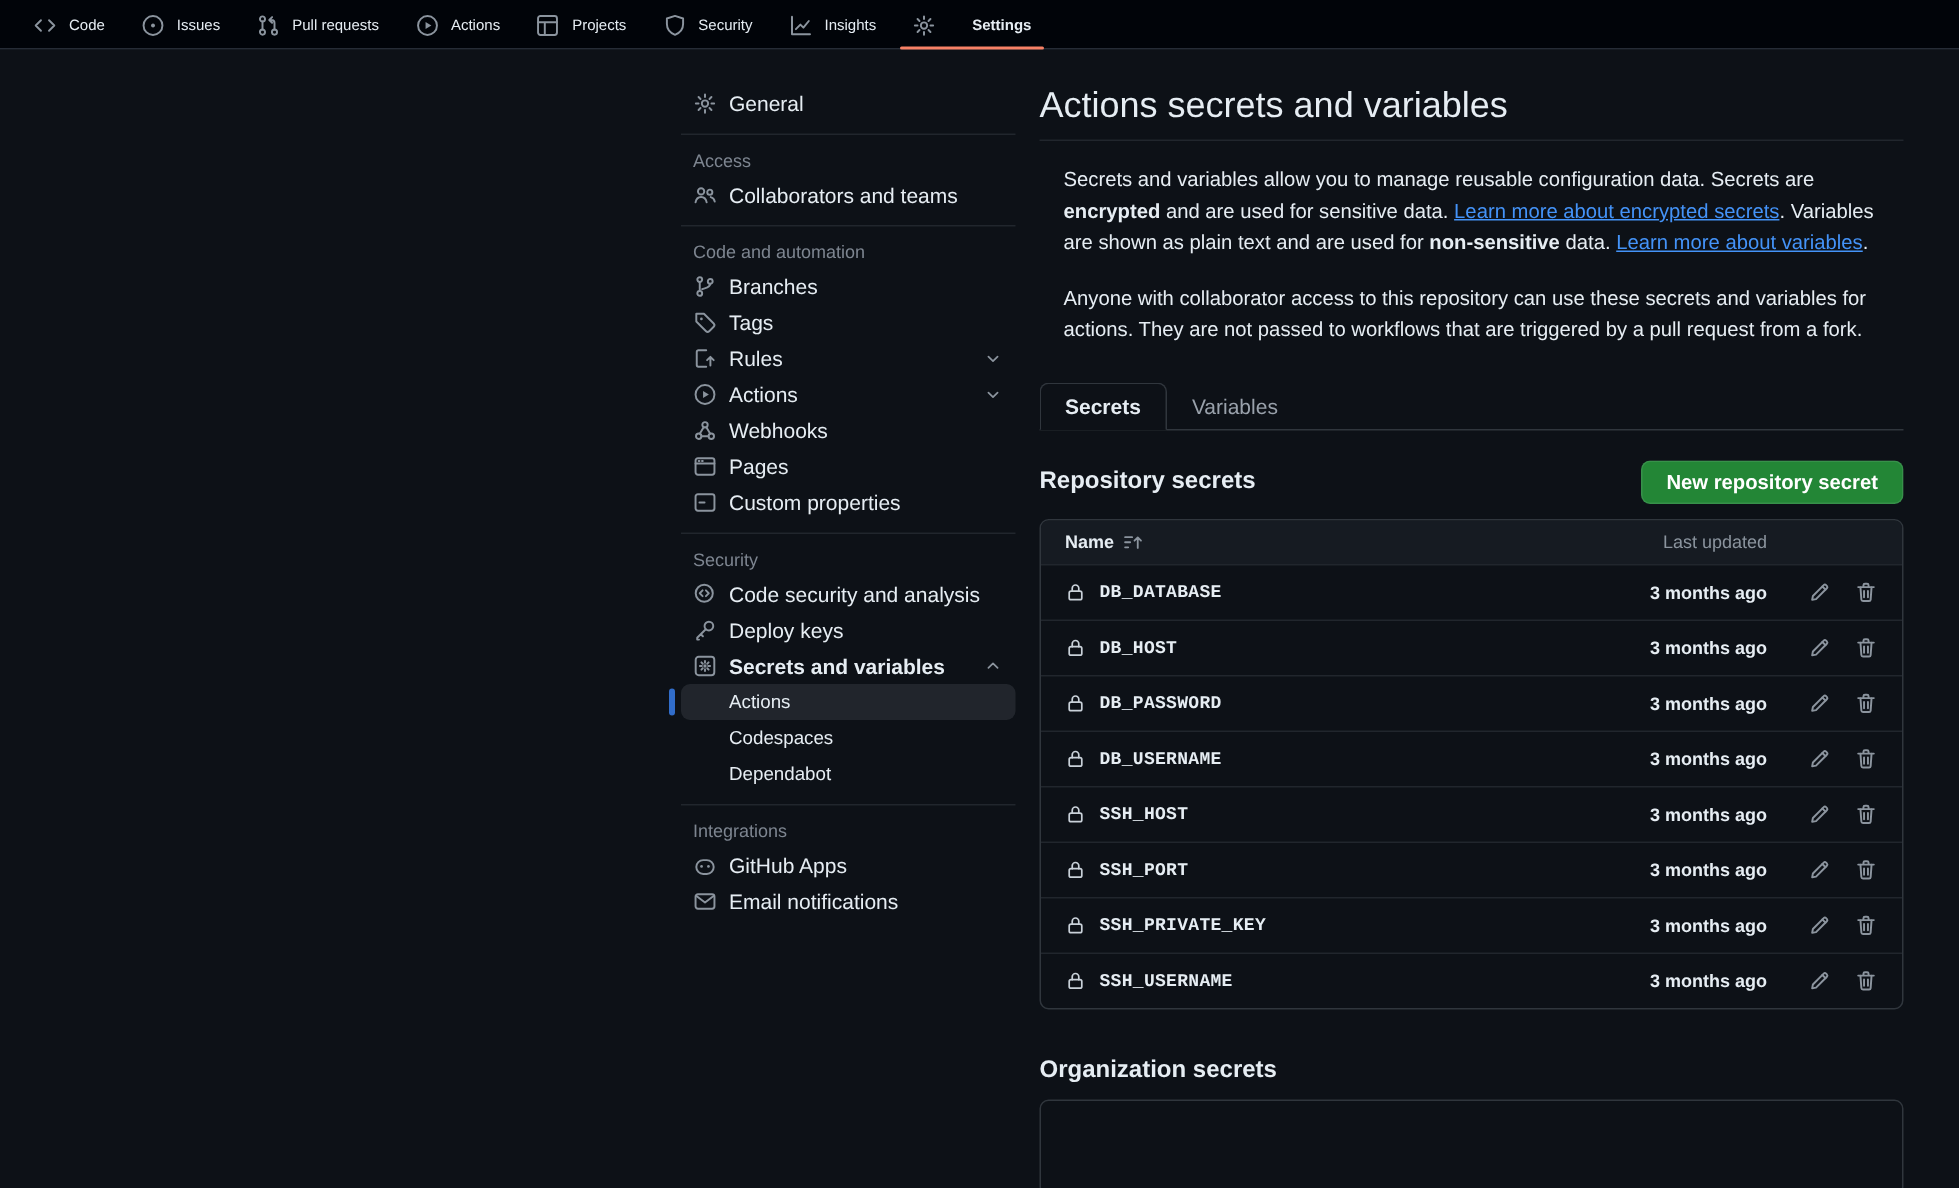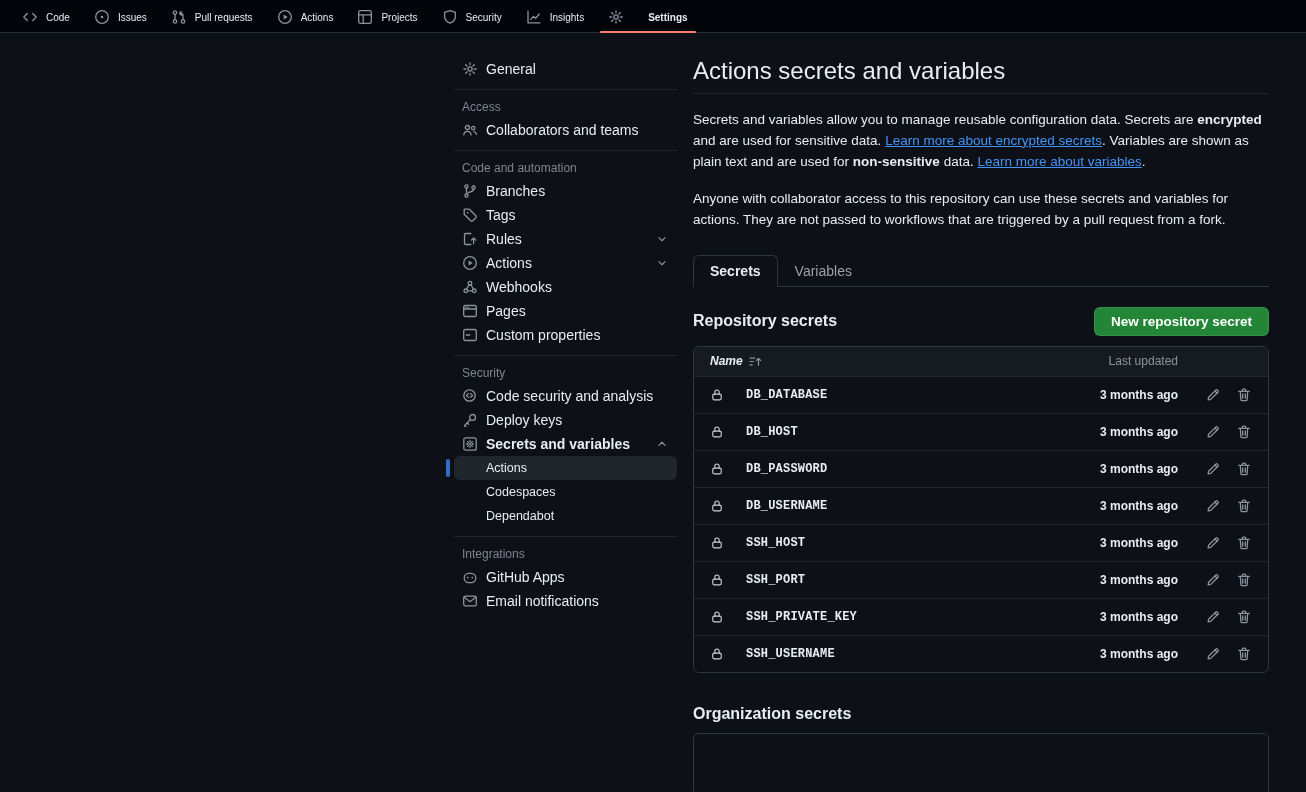--- a/index.html
+++ b/index.html
@@ -46,43 +46,43 @@
   .side-sep { border:none; border-top:1px solid #21262d; margin:8px 0; }
   .sub-item { padding-left:32px; font-size:12.5px; height:24px; }
   .sub-item.selected { background:rgba(177,186,196,0.12); font-weight:500; }
   .sub-item.selected::before { content:''; position:absolute; left:-8px; top:3px; height:18px; width:4px;
     background:#316dca; border-radius:2px; }
 
   
   .main { width:576px; flex:none; }
   .page-title { font-size:24px; font-weight:400; padding-bottom:8px; }
   .title-rule { border:none; border-top:1px solid #21262d; margin:0 0 16px; }
-  .intro { font-size:13.5px; line-height:1.55; margin:0 0 16px; }
+  .intro { font-size:13.5px; line-height:1.55; margin:0 16px 16px; }
   .intro a { color:#4493f8; text-decoration:underline; }
   .intro strong { font-weight:700; }
 
   .tabnav { display:flex; border-bottom:1px solid #30363d; margin:24px 0 20px; }
   .tab { padding:7px 16px; font-size:14px; color:#99a1ab; border:1px solid transparent;
     border-radius:6px 6px 0 0; margin-bottom:-1px; }
   .tab.active { color:#e6edf3; font-weight:700; background:#0d1117;
     border-color:#30363d #30363d #0d1117; }
 
   .section-head { display:flex; align-items:center; justify-content:space-between; margin-bottom:10px; }
   .section-head h3, .org-heading { font-size:16px; font-weight:700; }
   .btn-green { background:#238636; color:#ffffff; border:1px solid rgba(240,246,252,0.1); border-radius:6px;
     font-size:13.5px; font-weight:600; padding:6px 16px; font-family:inherit; cursor:pointer; }
 
   .secrets-table { border:1px solid #30363d; border-radius:6px; overflow:hidden; }
   .t-head { display:flex; align-items:center; background:#161b22; height:29px; padding:0 16px; font-size:12px; }
-  .col-name { flex:1; display:flex; align-items:center; gap:5px; font-weight:700;font-style:italic; }
+  .col-name { flex:1; display:flex; align-items:center; gap:5px; font-weight:700; }
   .col-name .sort { color:#8b949e; cursor:pointer; }
   .col-updated { width:100px; text-align:right; color:#8b949e; }
   .col-actions { width:74px; }
   .s-row { display:flex; align-items:center; height:37px; padding:0 16px; border-top:1px solid #21262d; font-size:12px; }
-  .s-row .name { flex:1; display:flex; align-items:center; gap:22px;
+  .s-row .name { flex:1; display:flex; align-items:center; gap:9px;
     font-family:"Liberation Mono", monospace; font-weight:700; letter-spacing:.2px; }
   .s-row .name .ic { color:#c9d1d9; }
   .s-row .updated { width:100px; text-align:right; font-weight:600; }
   .s-row .actions { width:74px; display:flex; justify-content:flex-end; gap:15px; }
   .icon-action { background:none; border:none; padding:0; color:#8b949e; cursor:pointer; display:flex; }
 
   .org-heading { margin:32px 0 10px; }
   .org-box { border:1px solid #30363d; border-radius:6px; padding:27px 44px 35px; text-align:center;
     font-size:13.5px; line-height:1.6; color:#c9d1d9; }
 </style>

